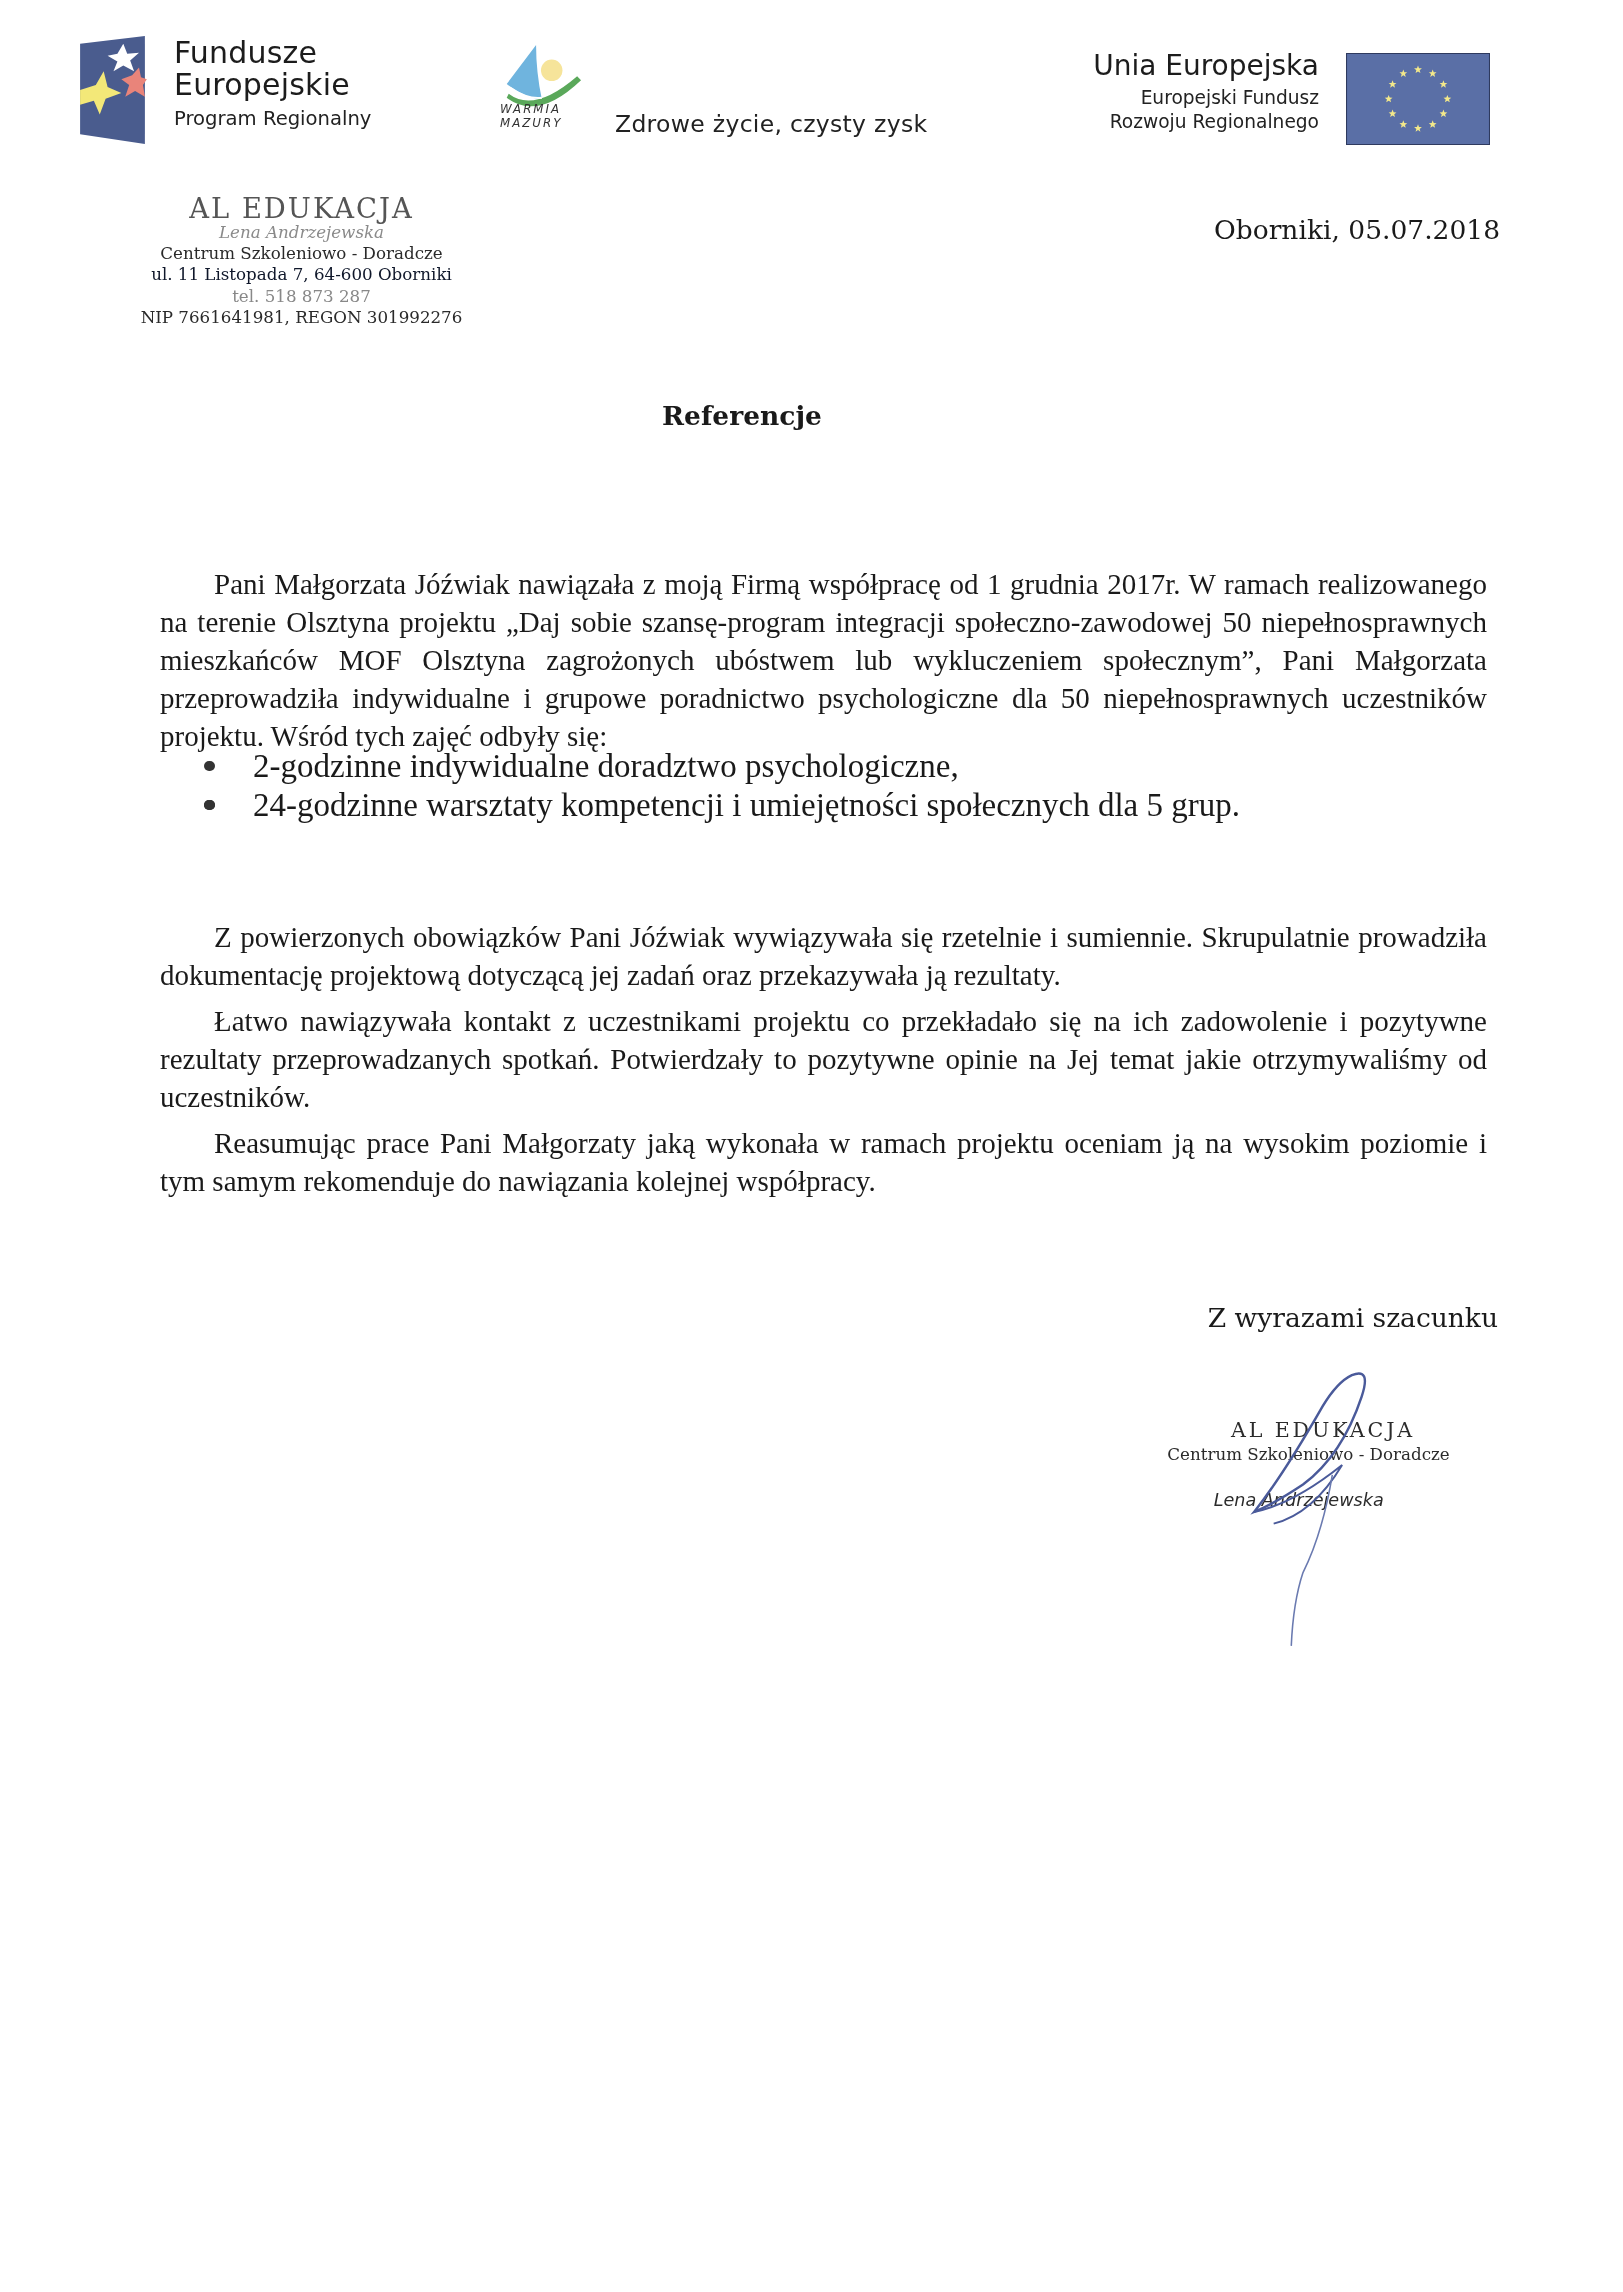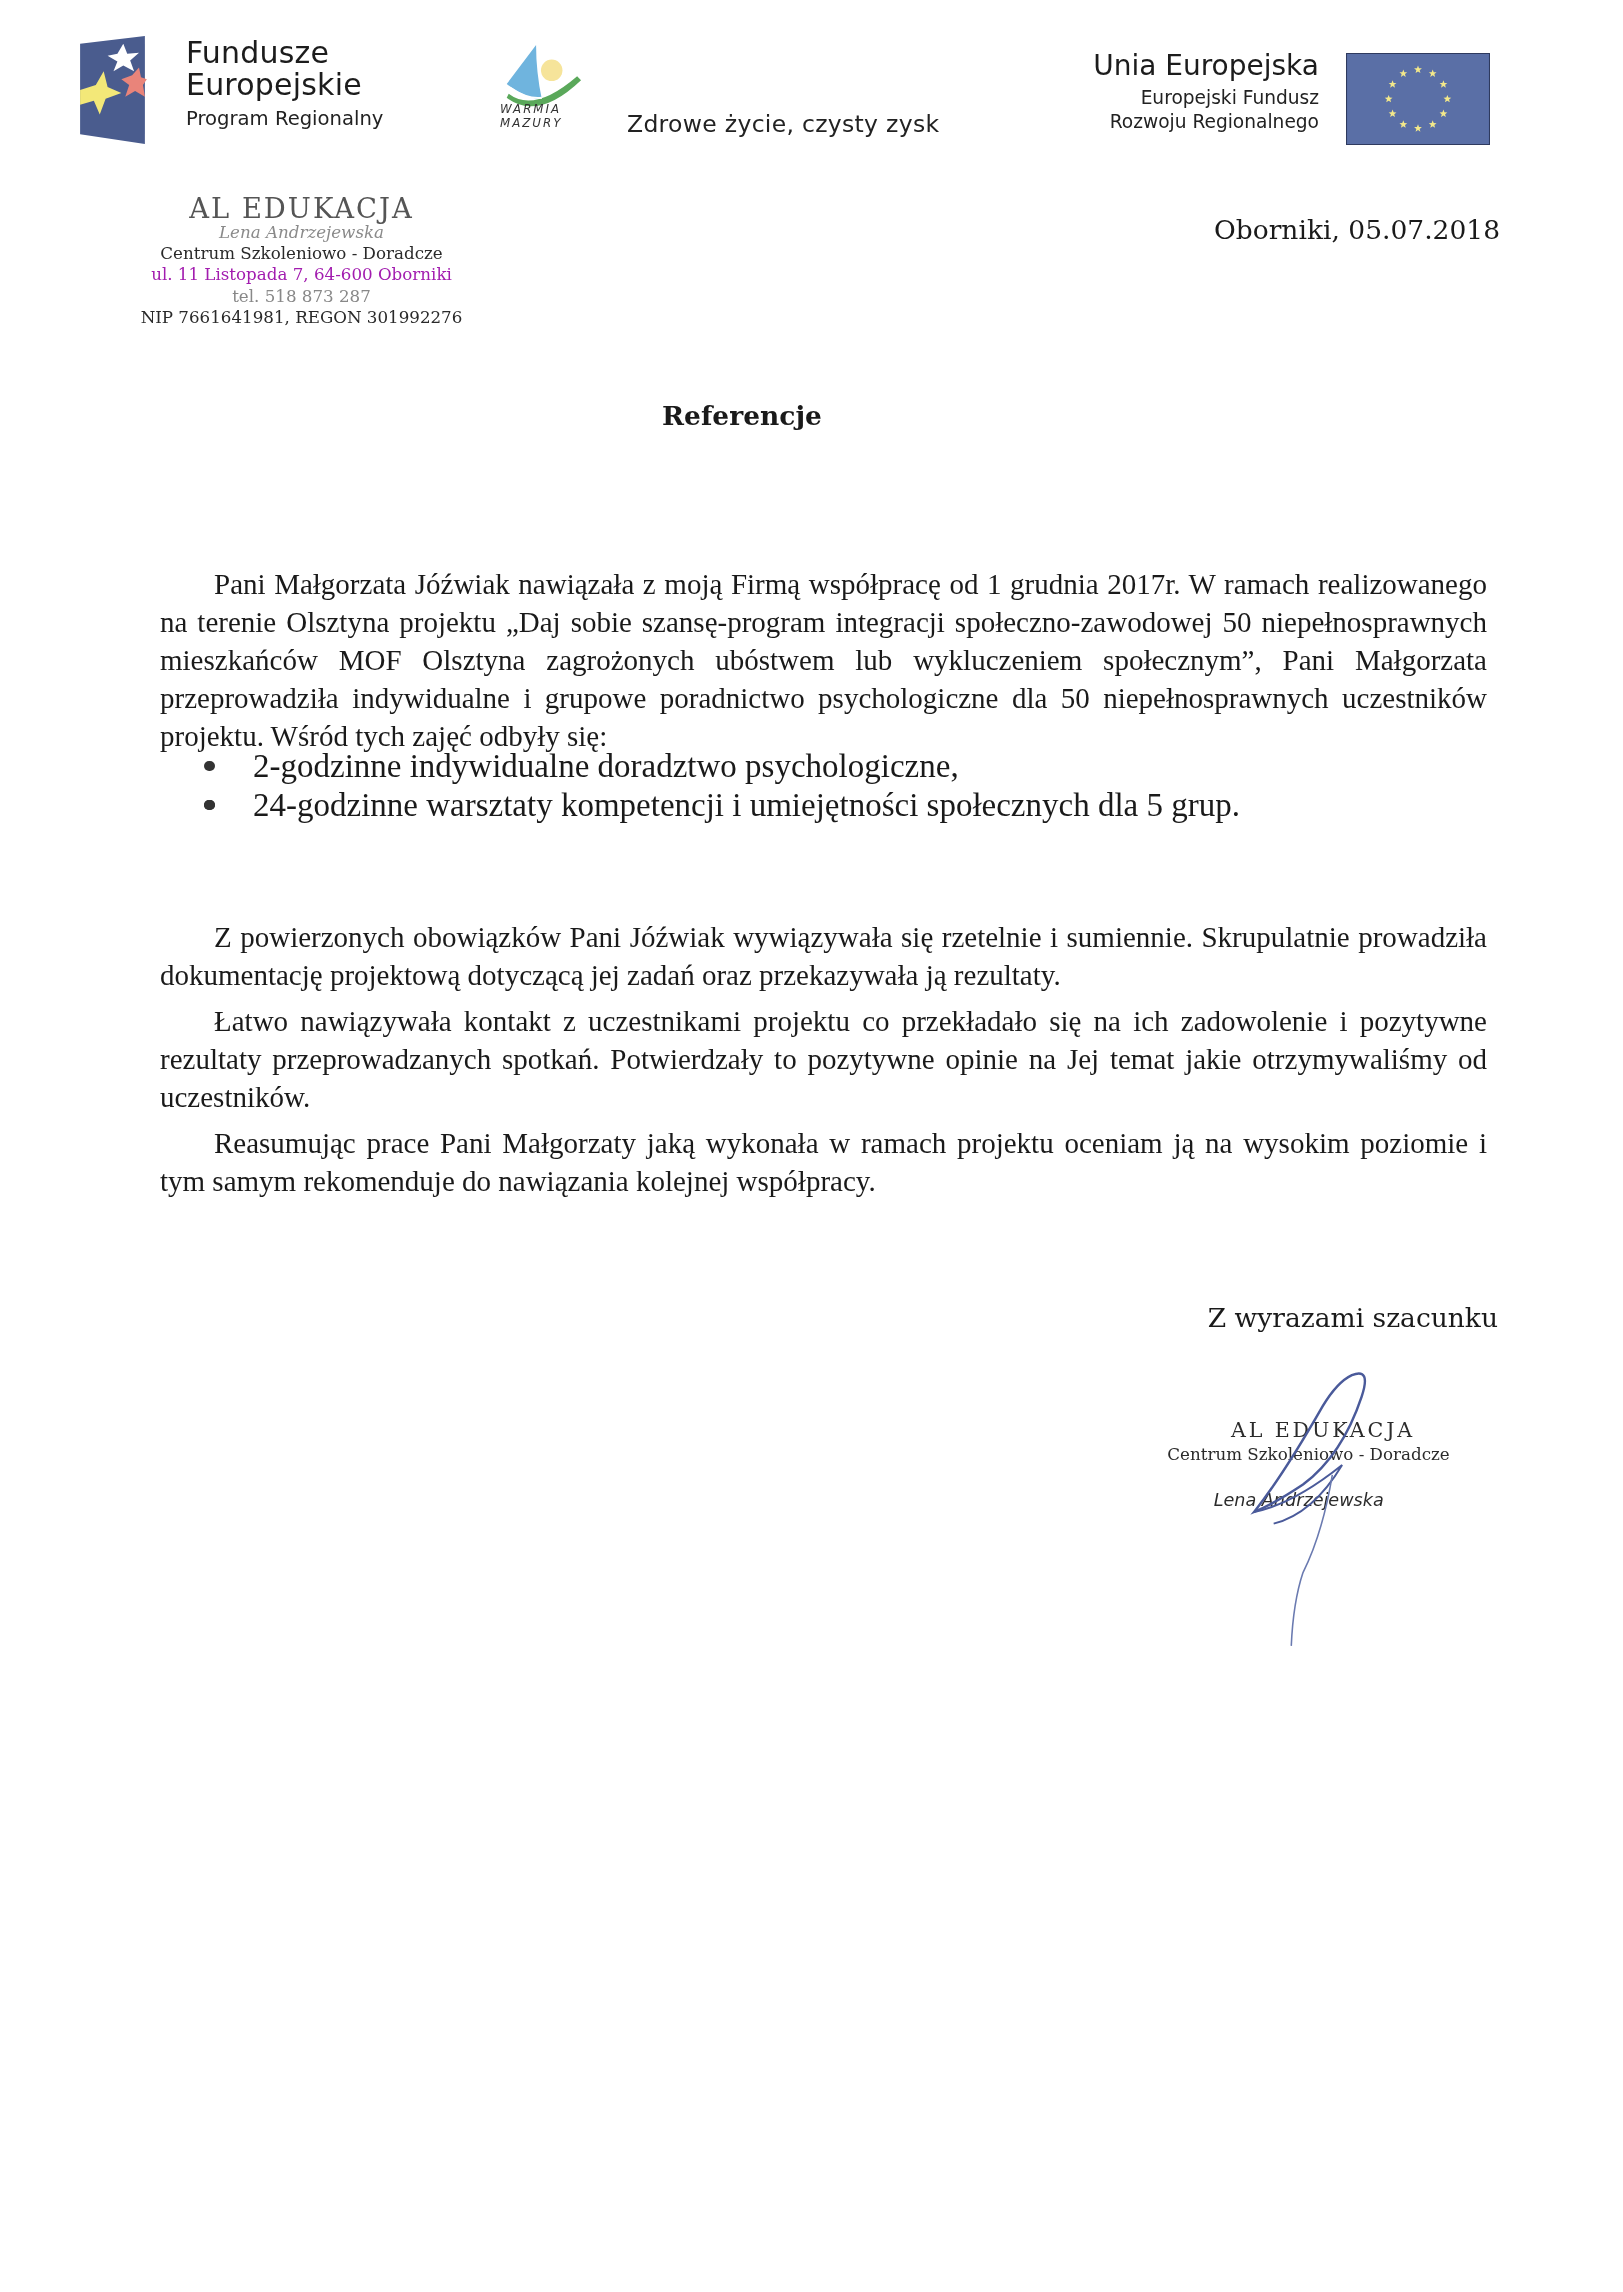--- a/index.html
+++ b/index.html
@@ -1,18 +1,18 @@
 <!DOCTYPE html>
 <html><head>
   <meta charset="utf-8">
   <style>
     html, body { margin: 0; padding: 0; background: #ffffff; }
     body { width: 1623px; height: 2293px; position: relative; overflow: hidden; color: #1a1a1a; }
 
-    .sans { font-family: "DejaVu Sans", sans-serif; margin-left: 12px; }
+    .sans { font-family: "DejaVu Sans", sans-serif; }
 
     
     .hdr { position: absolute; }
     #fe-logo { left: 78px; top: 36px; width: 69px; height: 108px; }
     #fe-text { left: 174px; top: 37px; }
     #fe-text .t1 { font-size: 30px; line-height: 32px; font-weight: 500; color: #1c1c1c; letter-spacing: 0.2px; }
     #fe-text .t3 { font-size: 19.6px; line-height: 27.4px; margin-top: 3.9px; color: #222; }
 
     #wm-logo { left: 495px; top: 37px; width: 88px; height: 98px; }
     #wm-caption { position: absolute; left: 500px; top: 103px; font-family: "DejaVu Sans", sans-serif; font-style: italic; font-size: 11.8px; line-height: 13.7px; letter-spacing: 2px; color: #333; }
@@ -25,21 +25,21 @@
     #ue-text .u3 { font-size: 18.6px; line-height: 24.5px; color: #222; }
 
     #eu-flag { left: 1346px; top: 53px; width: 144px; height: 92px; }
 
     
     #stamp { position: absolute; left: 125px; top: 194px; width: 353px; text-align: center; font-family: "DejaVu Serif", serif; color: #2a2a2a; }
     #stamp .s1 { font-size: 27.4px; line-height: 29px; letter-spacing: 2px; color: #555; }
     #stamp .s2 { font-size: 16.7px; line-height: 19.6px; font-style: italic; color: #8a8a8a; }
     #stamp .s3, #stamp .s4, #stamp .s5, #stamp .s6 { font-size: 16.7px; line-height: 21.6px; }
     #stamp .s5 { color: #888; }
-    #stamp .s4 { color: #a21caf; }
+    #stamp .s4 { color: #0f172a; }
 
     
     #date { position: absolute; right: 123px; top: 214px; font-family: "DejaVu Serif", serif; font-size: 26.5px; color: #1a1a1a; }
 
     
     #title { position: absolute; left: 0; width: 1484px; top: 400px; text-align: center; font-family: "DejaVu Serif", serif; font-weight: bold; font-size: 26.5px; color: #1a1a1a; }
 
     
     .body { position: absolute; left: 152px; width: 1343px; font-family: "Liberation Serif", serif; font-size: 29px; line-height: 38px; color: #1a1a1a; text-align: justify; }
     .para { margin: 8px; text-indent: 54px; }

